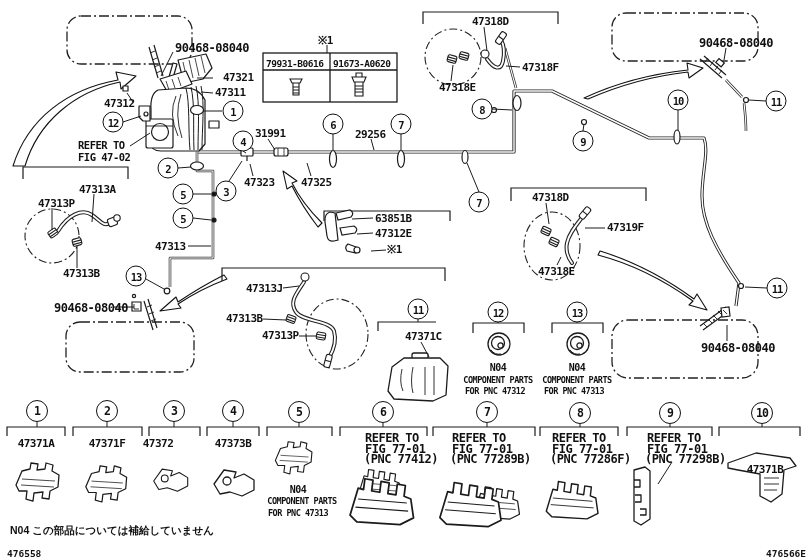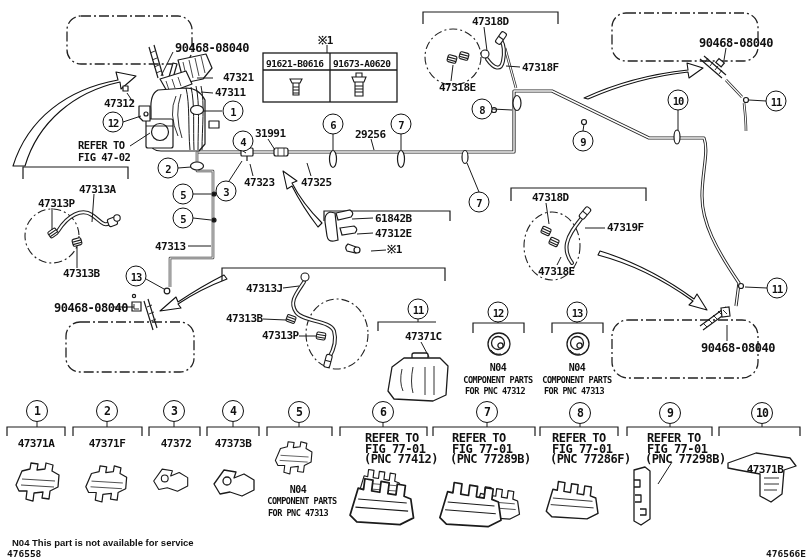--- a/index.html
+++ b/index.html
@@ -250,38 +250,38 @@
 <div class="lbl md" style="left:78px;top:152px">FIG 47-02</div>
 <div class="lbl" style="left:255px;top:128px">31991</div>
 <div class="lbl" style="left:244px;top:177px">47323</div>
 <div class="lbl" style="left:355px;top:129px">29256</div>
 <div class="lbl" style="left:301px;top:177px">47325</div>
 <div class="lbl" style="left:79px;top:184px">47313A</div>
 <div class="lbl" style="left:38px;top:198px">47313P</div>
 <div class="lbl" style="left:63px;top:268px">47313B</div>
 <div class="lbl" style="left:155px;top:241px">47313</div>
 <div class="lbl sm" style="left:54px;top:302px">90468-08040</div>
-<div class="lbl" style="left:375px;top:213px">61842B</div>
+<div class="lbl" style="left:375px;top:213px">63851B</div>
 <div class="lbl" style="left:375px;top:228px">47312E</div>
 <div class="lbl" style="left:387px;top:244px">※1</div>
 <div class="lbl" style="left:246px;top:283px">47313J</div>
 <div class="lbl" style="left:226px;top:313px">47313B</div>
 <div class="lbl" style="left:262px;top:330px">47313P</div>
 <div class="lbl" style="left:472px;top:16px">47318D</div>
 <div class="lbl" style="left:522px;top:62px">47318F</div>
 <div class="lbl" style="left:439px;top:82px">47318E</div>
 <div class="lbl sm" style="left:699px;top:37px">90468-08040</div>
 <div class="lbl" style="left:532px;top:192px">47318D</div>
 <div class="lbl" style="left:607px;top:222px">47319F</div>
 <div class="lbl" style="left:538px;top:266px">47318E</div>
 <div class="lbl sm" style="left:701px;top:342px">90468-08040</div>
 <div class="lbl" style="left:405px;top:331px">47371C</div>
 
 <div class="lbl" style="left:318px;top:35px">※1</div>
-<div class="boxlbl" style="left:266px;top:58px">91621-B0616</div>
+<div class="boxlbl" style="left:266px;top:58px">79931-B0616</div>
 <div class="boxlbl" style="left:333px;top:58px">91673-A0620</div>
 
 <div class="lbl c" style="left:498px;top:363px;font-size:10px">N04</div>
 <div class="lbl c tiny" style="left:498px;top:376px">COMPONENT PARTS</div>
 <div class="lbl c tiny" style="left:495px;top:387px">FOR PNC 47312</div>
 <div class="lbl c" style="left:577px;top:363px;font-size:10px">N04</div>
 <div class="lbl c tiny" style="left:577px;top:376px">COMPONENT PARTS</div>
 <div class="lbl c tiny" style="left:574px;top:387px">FOR PNC 47313</div>
 
 <div class="co" style="left:233px;top:111px">1</div>
@@ -310,38 +310,38 @@
 <div class="co lg" style="left:233px;top:411px">4</div>
 <div class="co lg" style="left:299px;top:412px">5</div>
 <div class="co lg" style="left:383px;top:412px">6</div>
 <div class="co lg" style="left:487px;top:412px">7</div>
 <div class="co lg" style="left:580px;top:413px">8</div>
 <div class="co lg" style="left:670px;top:413px">9</div>
 <div class="co lg" style="left:762px;top:413px">10</div>
 
 <div class="lbl c" style="left:36px;top:438px">47371A</div>
 <div class="lbl c" style="left:107px;top:438px">47371F</div>
-<div class="lbl c" style="left:176px;top:438px">47372</div>
+<div class="lbl c" style="left:158px;top:438px">47372</div>
 <div class="lbl c" style="left:233px;top:438px">47373B</div>
 <div class="lbl c" style="left:765px;top:464px">47371B</div>
 
 <div class="lbl c" style="left:298px;top:485px;font-size:10px">N04</div>
 <div class="lbl c tiny" style="left:302px;top:497px">COMPONENT PARTS</div>
 <div class="lbl c tiny" style="left:298px;top:509px">FOR PNC 47313</div>
 
 <div class="lbl sm" style="left:365px;top:432px">REFER TO</div>
 <div class="lbl sm" style="left:365px;top:443px">FIG 77-01</div>
 <div class="lbl sm" style="left:364px;top:453px">(PNC 77412)</div>
 <div class="lbl sm" style="left:452px;top:432px">REFER TO</div>
 <div class="lbl sm" style="left:452px;top:443px">FIG 77-01</div>
 <div class="lbl sm" style="left:450px;top:453px">(PNC 77289B)</div>
 <div class="lbl sm" style="left:552px;top:432px">REFER TO</div>
 <div class="lbl sm" style="left:552px;top:443px">FIG 77-01</div>
 <div class="lbl sm" style="left:550px;top:453px">(PNC 77286F)</div>
 <div class="lbl sm" style="left:647px;top:432px">REFER TO</div>
 <div class="lbl sm" style="left:647px;top:443px">FIG 77-01</div>
 <div class="lbl sm" style="left:645px;top:453px">(PNC 77298B)</div>
 
-<div class="note-en" style="left:12px;top:537px">N04 This part is not available for service</div>
+<div class="note-jp" style="left:10px;top:524px">N04 この部品については補給していません</div>
 <div class="code" style="left:7px;top:548px">476558</div>
 <div class="code" style="left:766px;top:548px">476566E</div>
 
 </div>
 
 </body></html>

